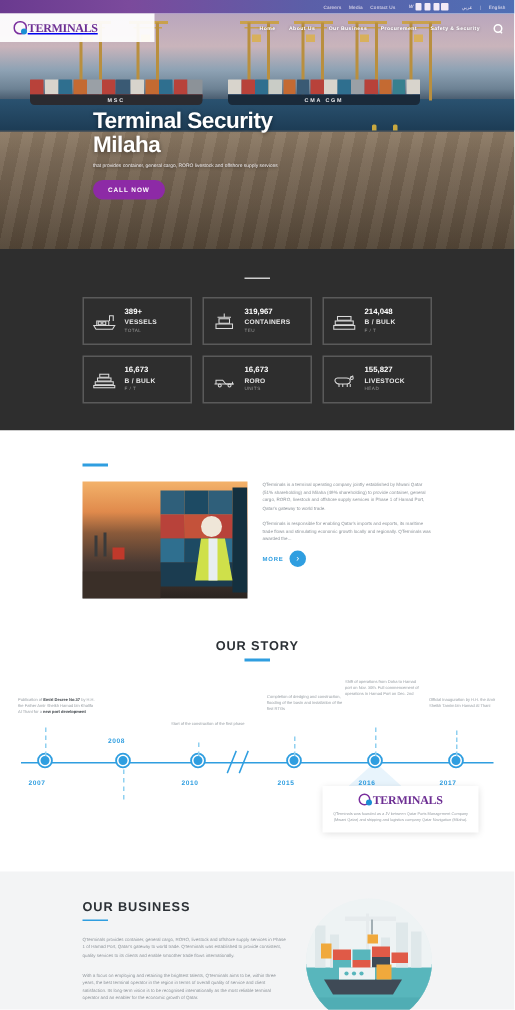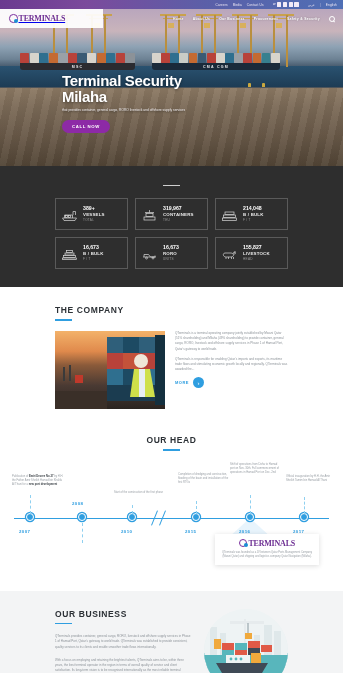--- a/index.html
+++ b/index.html
@@ -396,21 +396,20 @@
           <span class="stat-lab" style="display:block">LIVESTOCK</span>
           <span class="stat-sub" style="display:block">HEAD</span>
         </span>
       </div>
 
     </div>
   </div>
 
   <div class="company">
     <div class="inner">
-      <div class="sec-title-dark">THE COMPANY</div>
       <div class="rule-blue"></div>
       <div class="company-row">
         <div class="company-photo">
           <svg viewBox="0 0 110 78" width="110" height="78">
             <rect x="52" y="6" width="16" height="16" fill="#2f5f7a"></rect>
               <rect x="68" y="6" width="16" height="16" fill="#1d4a63"></rect>
               <rect x="84" y="6" width="16" height="16" fill="#2f5f7a"></rect>
             <rect x="52" y="22" width="16" height="16" fill="#b8423a"></rect>
               <rect x="68" y="22" width="16" height="16" fill="#c4523a"></rect>
               <rect x="84" y="22" width="16" height="16" fill="#b8423a"></rect>
@@ -433,21 +432,21 @@
           <div class="more-row">
             <span class="more-txt">MORE</span>
             <span class="more-btn">›</span>
           </div>
         </div>
       </div>
     </div>
   </div>
 
   <div class="story">
-    <div class="sec-title-dark">OUR HEAD</div>
+    <div class="sec-title-dark">OUR STORY</div>
     <div class="rule-blue center"></div>
 
     <div class="timeline">
       <div class="tl-line"></div>
       <div class="tl-beam"></div>
       <div class="tl-break">
           <i style="left:4px"></i>
           <i style="left:12px"></i>
         </div>
 

